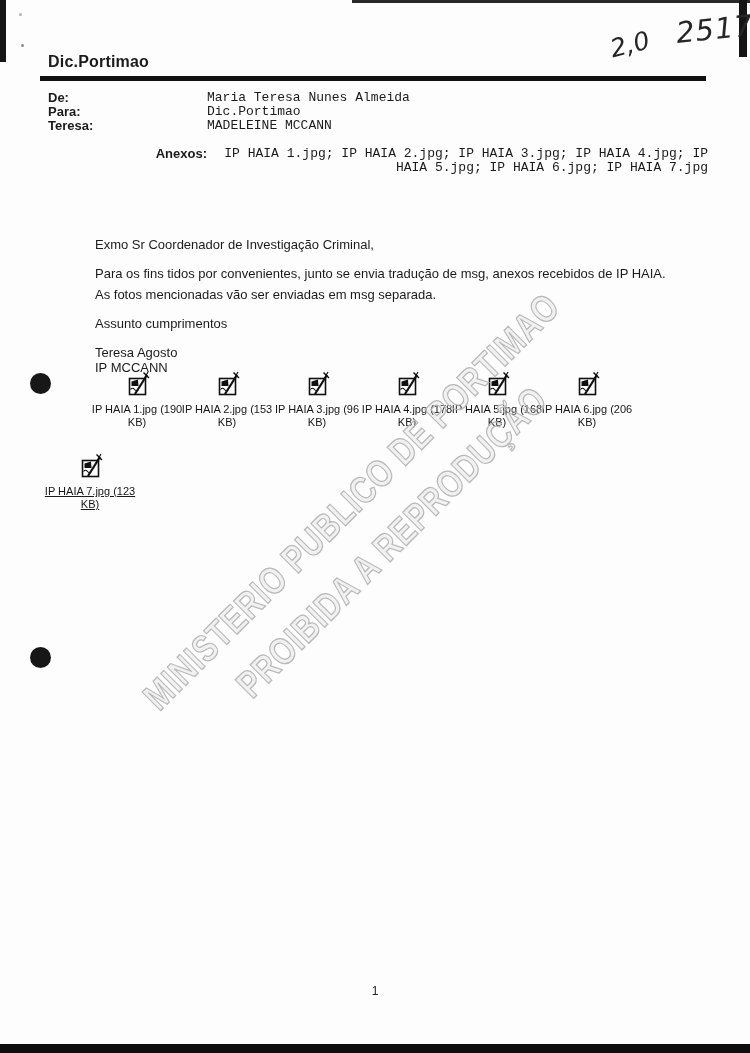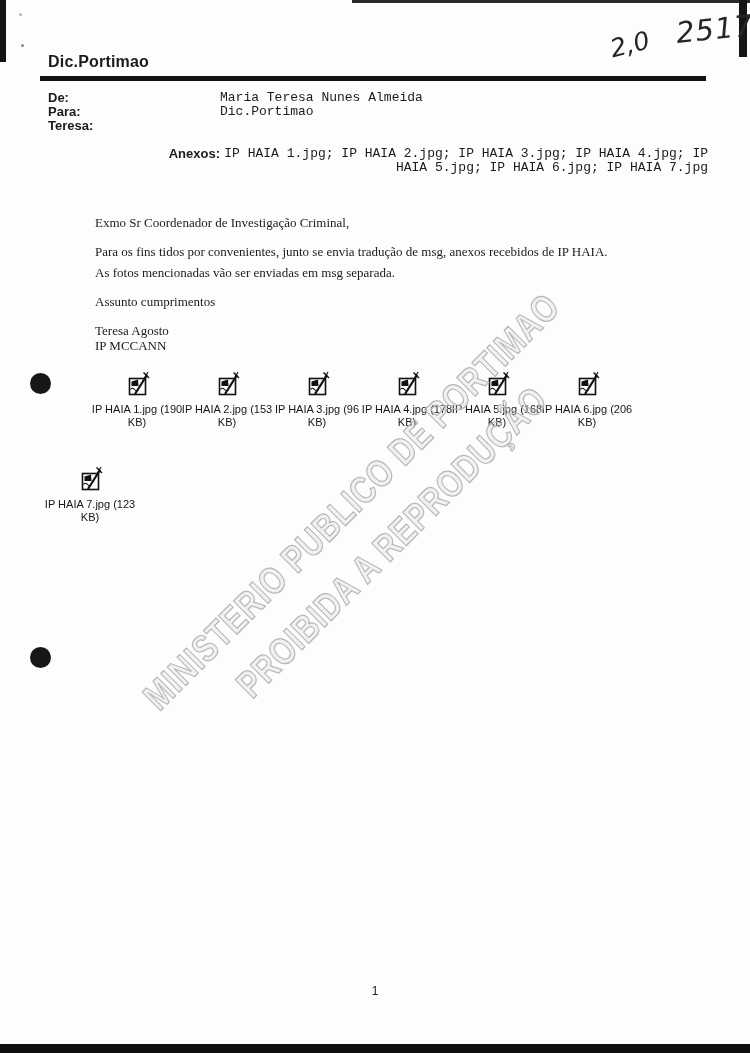--- a/index.html
+++ b/index.html
@@ -45,33 +45,33 @@
     font-size: 16px; font-weight: bold; letter-spacing: 0.2px;
   }
   .title-rule {
     position: absolute; left: 40px; top: 76px;
     width: 666px; height: 5px; background: #111;
   }
 
   .header-fields { position: absolute; left: 48px; top: 91px; width: 660px; font-size: 13px; }
   .field-row { display: flex; line-height: 14px; margin-bottom: 0; }
   .field-row.anexos { margin-top: 14px; text-align: right; }
-  .field-label { width: 172px; font-weight: bold; flex: 0 0 auto; }
+  .field-label { width: 159px; font-weight: bold; flex: 0 0 auto; }
   .field-value { width: 540px; font-family: Liberation Mono, monospace; }
 
   
-  .email-body { position: absolute; left: 95px; top: 215px; width: 600px; font-size: 13px; line-height: 15px; font-family: Liberation Serif, serif; }
+  .email-body { position: absolute; left: 95px; top: 237px; width: 600px; font-size: 13px; line-height: 15px; }
   .salutation { margin-bottom: 14px; }
   .para-line2 { margin-bottom: 14px; margin-top: 6px; }
   .closing { margin-bottom: 14px; }
 
   
   .attach-row { position: absolute; display: flex; }
   .attach-row-1 { left: 92px; top: 369px; }
-  .attach-row-2 { left: 45px; top: 464px; }
+  .attach-row-2 { left: 45px; top: 451px; text-decoration: underline; }
   .attach-cell { width: 90px; display: flex; flex-direction: column; align-items: center; flex: 0 0 auto; }
   .attach-icon { width: 28px; height: 29px; margin-bottom: 5px; }
   .attach-label { font-size: 11px; line-height: 13px; text-align: center; white-space: nowrap; color: #161616; }
 
   
   .watermark {
     position: absolute; left: 372px; top: 522px;
     transform: translate(-50%, -50%) rotate(-45deg) scaleX(0.8);
     text-align: center; white-space: nowrap;
     font-size: 38px; font-weight: bold; line-height: 57px; letter-spacing: 1px;
@@ -112,20 +112,21 @@
     <div class="field-row">
       <div class="field-label">De:</div>
       <div class="field-value">Maria Teresa Nunes Almeida</div>
     </div>
     <div class="field-row">
       <div class="field-label">Para:</div>
       <div class="field-value">Dic.Portimao</div>
     </div>
     <div class="field-row">
       <div class="field-label">Teresa:</div>
+      <div class="field-value">MADELEINE MCCANN</div>
     </div>
     <div class="field-row anexos">
       <div class="field-label">Anexos:</div>
       <div class="field-value">IP HAIA 1.jpg; IP HAIA 2.jpg; IP HAIA 3.jpg; IP HAIA 4.jpg; IP HAIA 5.jpg; IP HAIA 6.jpg; IP HAIA 7.jpg</div>
     </div>
   </div>
 
   <div class="email-body">
     <div class="salutation">Exmo Sr Coordenador de Investigação Criminal,</div>
     <div class="para-line1">Para os fins tidos por convenientes, junto se envia tradução de msg, anexos recebidos de IP HAIA.</div>

